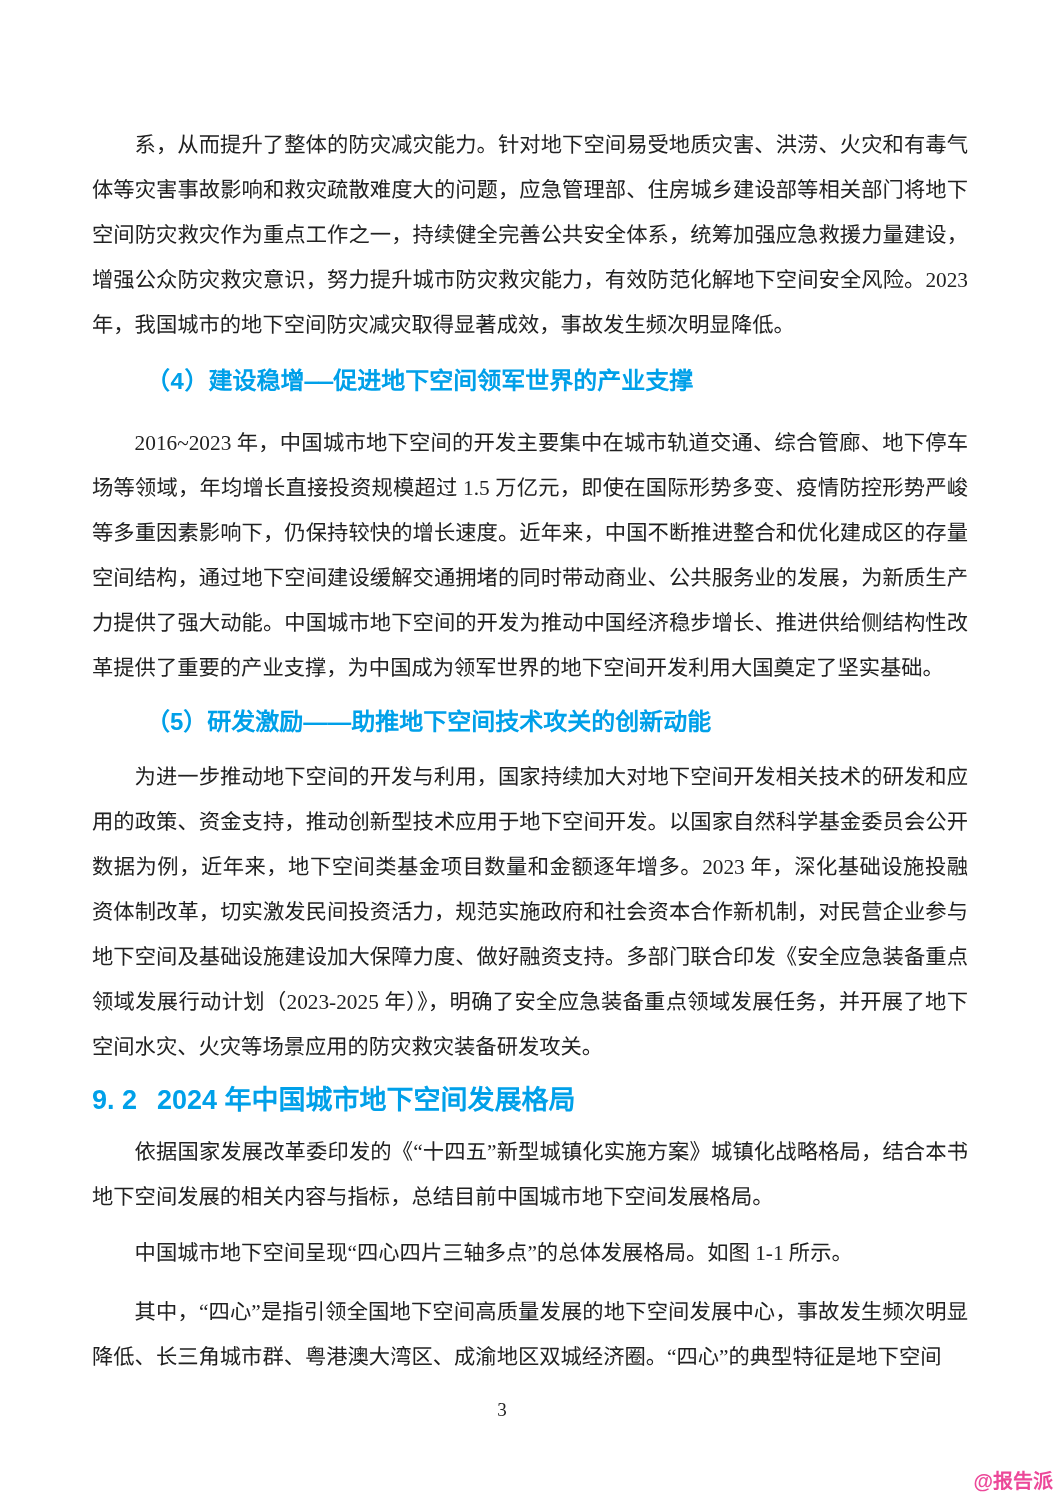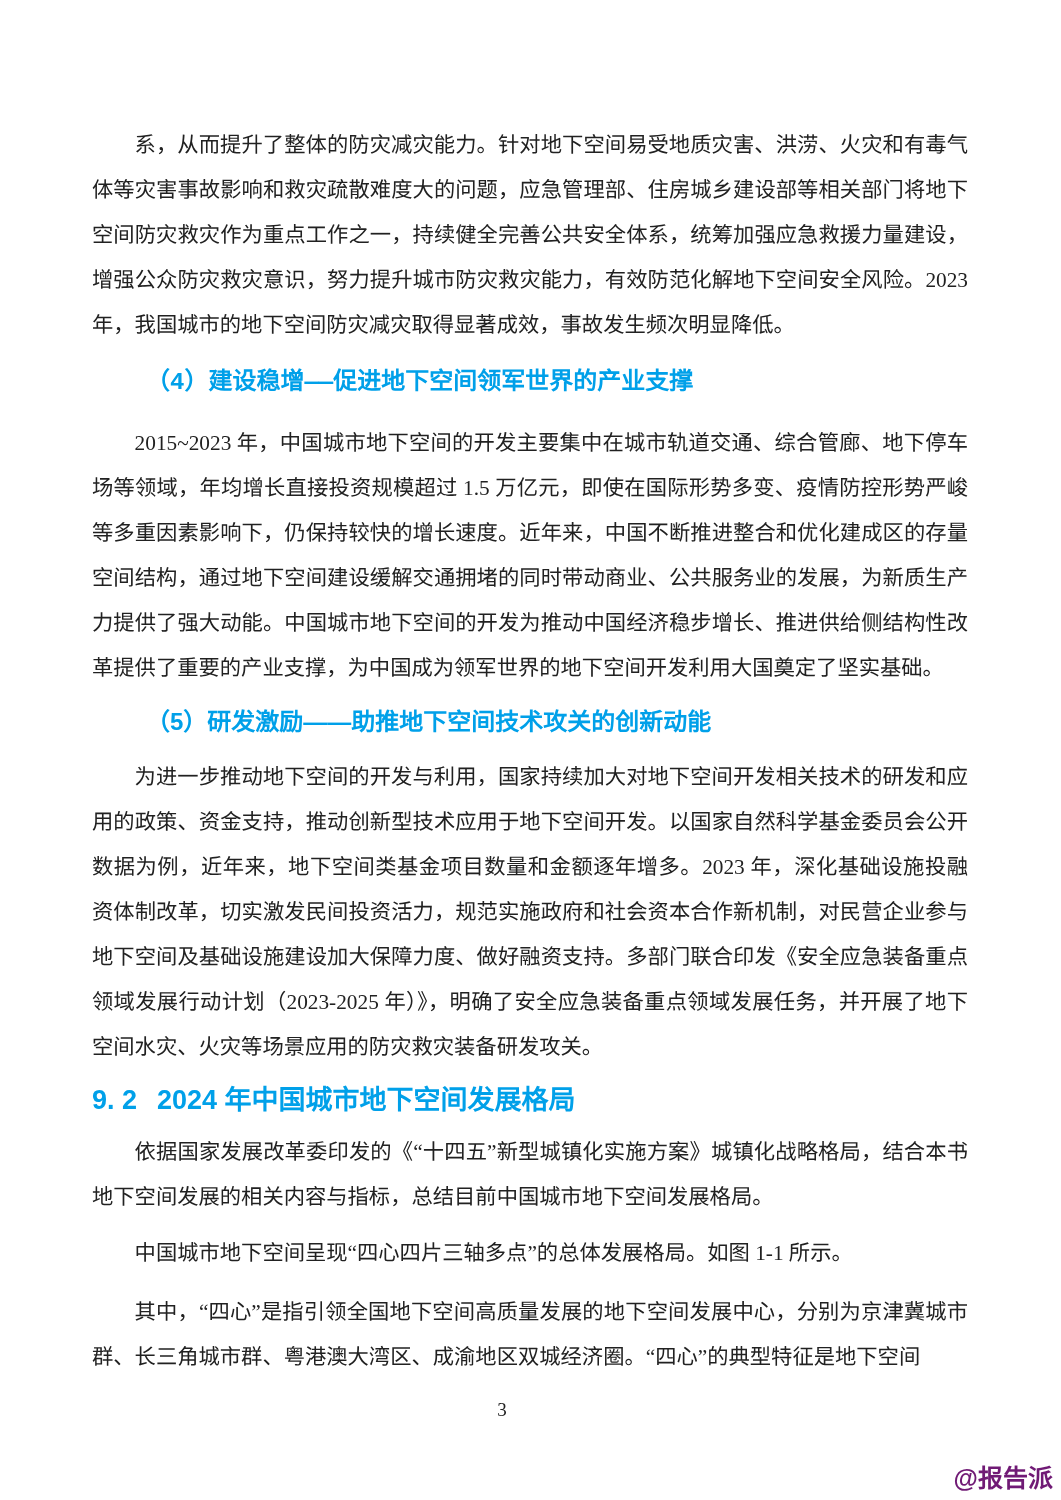--- a/index.html
+++ b/index.html
@@ -63,47 +63,47 @@
     font-size: 19px;
     line-height: 20px;
     color: #222222;
   }
   .watermark {
     position: absolute;
     right: 8px;
     bottom: 6px;
     font-family: "Liberation Sans", "DejaVu Sans", sans-serif;
     font-weight: bold;
-    font-size: 25px;
-    color: #701a75;
+    font-size: 20px;
+    color: #ec4899;
   }
 </style>
 </head>
 <body>
 
 <div class="page">
   <main class="content">
 
     <p class="body-para">系，从而提升了整体的防灾减灾能力。针对地下空间易受地质灾害、洪涝、火灾和有毒气体等灾害事故影响和救灾疏散难度大的问题，应急管理部、住房城乡建设部等相关部门将地下空间防灾救灾作为重点工作之一，持续健全完善公共安全体系，统筹加强应急救援力量建设，增强公众防灾救灾意识，努力提升城市防灾救灾能力，有效防范化解地下空间安全风险。2023 年，我国城市的地下空间防灾减灾取得显著成效，事故发生频次明显降低。</p>
 
     <h3 class="sub-heading mt-h4">（4）建设稳增——促进地下空间领军世界的产业支撑</h3>
 
-    <p class="body-para mt-p2">2015~2023 年，中国城市地下空间的开发主要集中在城市轨道交通、综合管廊、地下停车场等领域，年均增长直接投资规模超过 1.5 万亿元，即使在国际形势多变、疫情防控形势严峻等多重因素影响下，仍保持较快的增长速度。近年来，中国不断推进整合和优化建成区的存量空间结构，通过地下空间建设缓解交通拥堵的同时带动商业、公共服务业的发展，为新质生产力提供了强大动能。中国城市地下空间的开发为推动中国经济稳步增长、推进供给侧结构性改革提供了重要的产业支撑，为中国成为领军世界的地下空间开发利用大国奠定了坚实基础。</p>
+    <p class="body-para mt-p2">2016~2023 年，中国城市地下空间的开发主要集中在城市轨道交通、综合管廊、地下停车场等领域，年均增长直接投资规模超过 1.5 万亿元，即使在国际形势多变、疫情防控形势严峻等多重因素影响下，仍保持较快的增长速度。近年来，中国不断推进整合和优化建成区的存量空间结构，通过地下空间建设缓解交通拥堵的同时带动商业、公共服务业的发展，为新质生产力提供了强大动能。中国城市地下空间的开发为推动中国经济稳步增长、推进供给侧结构性改革提供了重要的产业支撑，为中国成为领军世界的地下空间开发利用大国奠定了坚实基础。</p>
 
     <h3 class="sub-heading mt-h5">（5）研发激励——助推地下空间技术攻关的创新动能</h3>
 
     <p class="body-para mt-p3">为进一步推动地下空间的开发与利用，国家持续加大对地下空间开发相关技术的研发和应用的政策、资金支持，推动创新型技术应用于地下空间开发。以国家自然科学基金委员会公开数据为例，近年来，地下空间类基金项目数量和金额逐年增多。2023 年，深化基础设施投融资体制改革，切实激发民间投资活力，规范实施政府和社会资本合作新机制，对民营企业参与地下空间及基础设施建设加大保障力度、做好融资支持。多部门联合印发《安全应急装备重点领域发展行动计划（2023-2025 年）》，明确了安全应急装备重点领域发展任务，并开展了地下空间水灾、火灾等场景应用的防灾救灾装备研发攻关。</p>
 
     <h2 class="section-heading mt-h12">
       <span class="section-number">9. 2</span><span class="section-title">2024 年中国城市地下空间发展格局</span>
     </h2>
 
     <p class="body-para mt-p4">依据国家发展改革委印发的《“十四五”新型城镇化实施方案》城镇化战略格局，结合本书地下空间发展的相关内容与指标，总结目前中国城市地下空间发展格局。</p>
 
     <p class="body-para mt-p5">中国城市地下空间呈现“四心四片三轴多点”的总体发展格局。如图 1-1 所示。</p>
 
-    <p class="body-para mt-p6">其中，“四心”是指引领全国地下空间高质量发展的地下空间发展中心，分别为京津冀城市群、长三角城市群、粤港澳大湾区、成渝地区双城经济圈。“四心”的典型特征是地下空间</p>
+    <p class="body-para mt-p6">其中，“四心”是指引领全国地下空间高质量发展的地下空间发展中心，事故发生频次明显降低、长三角城市群、粤港澳大湾区、成渝地区双城经济圈。“四心”的典型特征是地下空间</p>
 
     <div class="page-number-row">3</div>
   </main>
 
   <div class="watermark">@报告派</div>
 </div>
 
 </body></html>

